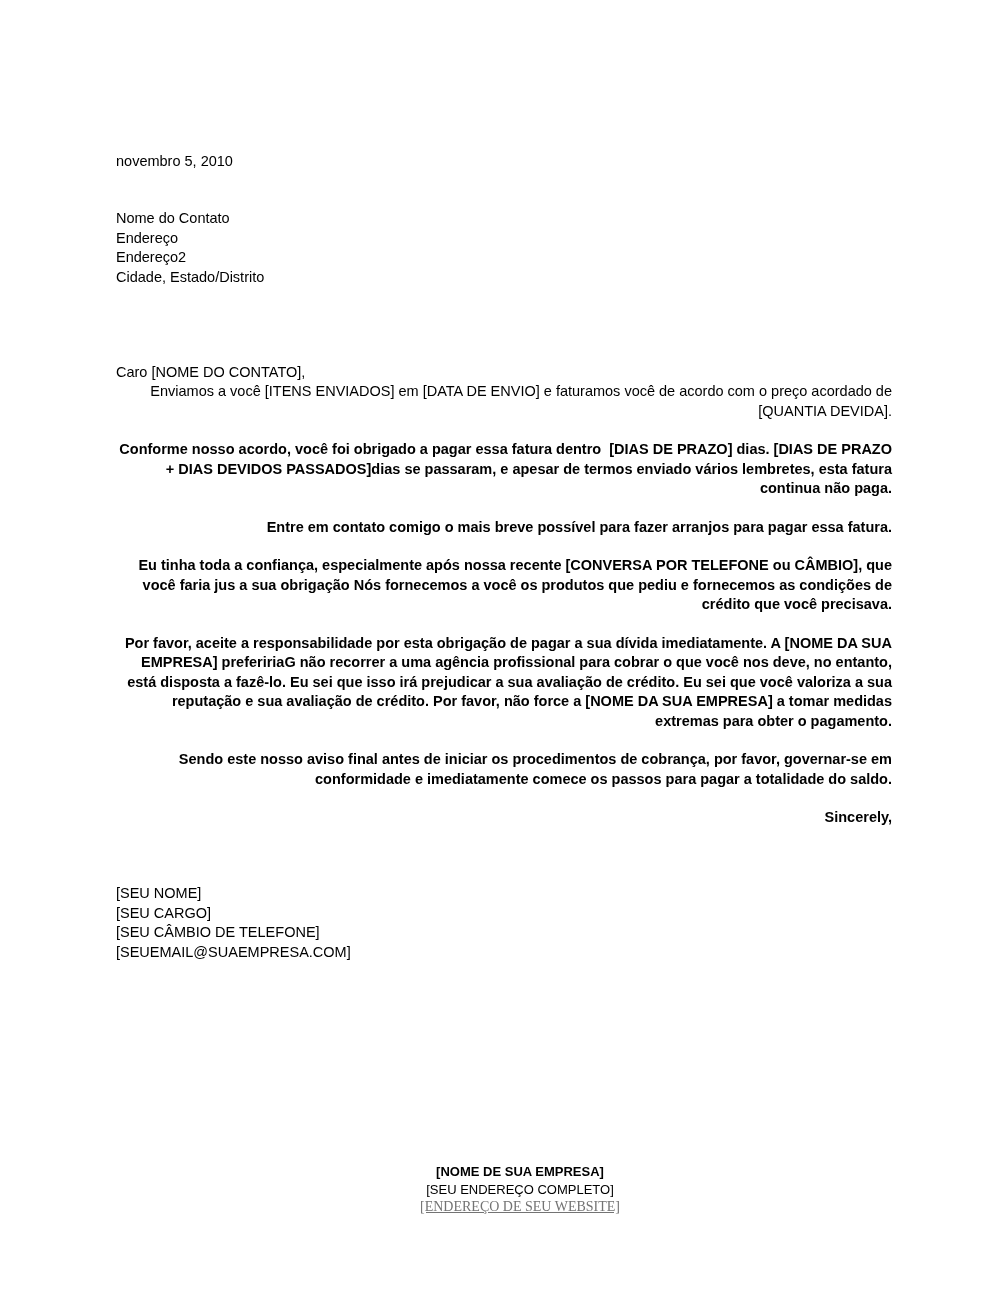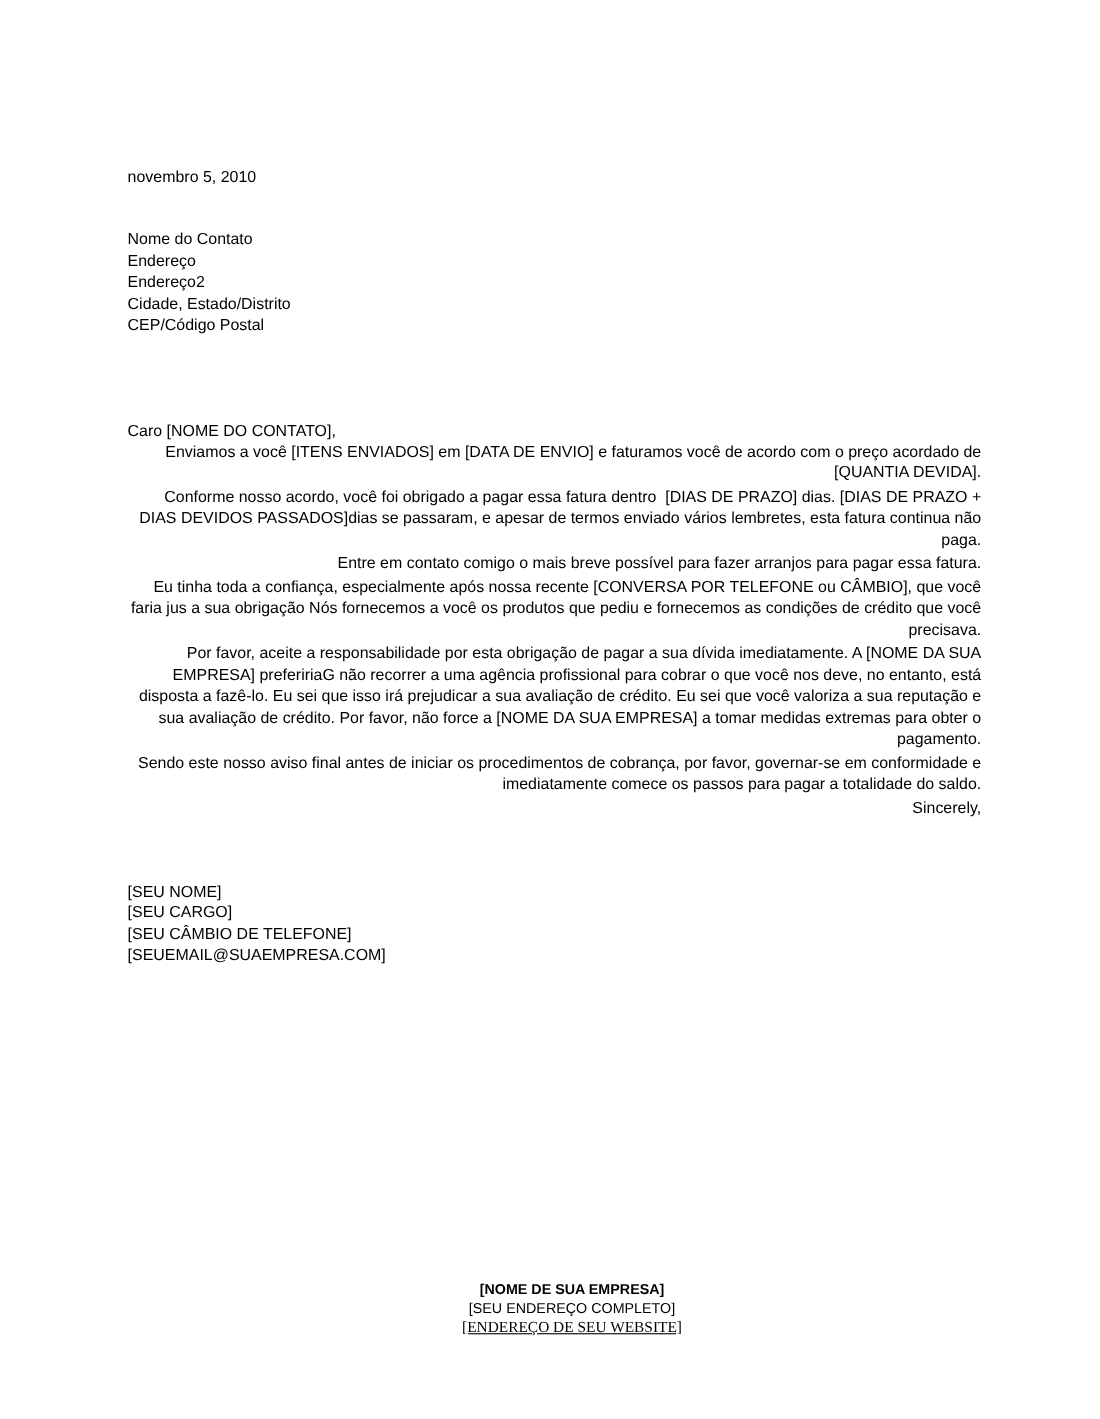--- a/index.html
+++ b/index.html
@@ -57,21 +57,21 @@
     line-height: 19px;
   }
 
   .para {
     font-size: 14.5px;
     line-height: 19.5px;
     margin: 0;
     text-align: right;
     white-space: pre-wrap;
   }
-  .para + .para { margin-top: 2px; }
+  .para + .para { margin-top: 19px; font-weight: bold; }
 
   .closing {
     font-size: 14.5px;
     line-height: 19px;
   }
 
   .signature {
     font-size: 14.5px;
     line-height: 19.5px;
   }
@@ -86,21 +86,21 @@
     text-align: center;
     font-size: 13px;
     line-height: 17.5px;
     padding-left: 40px;
   }
   .footer-company { font-weight: bold; }
   .footer-line { white-space: pre; }
   .footer-link {
     font-family: "Liberation Serif", serif;
     font-size: 14px;
-    color: #000000;
+    color: #737373;
     text-decoration: underline;
     display: inline-block;
     cursor: pointer;
   }
 </style>
 </head>
 <body>
 
 <div class="page">
 
@@ -108,21 +108,20 @@
 
     <div class="date-line">novembro 5, 2010</div>
 
     <div class="spacer-1"></div>
 
     <div class="address-block">
       <div>Nome do Contato</div>
       <div>Endereço</div>
       <div>Endereço2</div>
       <div>Cidade, Estado/Distrito</div>
-      <div>CEP/Código Postal</div>
     </div>
 
     <div class="spacer-2"></div>
 
 
     <div class="spacer-3"></div>
 
     <div class="salutation">Caro [NOME DO CONTATO],</div>
 
     <p class="para">Enviamos a você [ITENS ENVIADOS] em [DATA DE ENVIO] e faturamos você de acordo com o preço acordado de [QUANTIA DEVIDA].</p>

